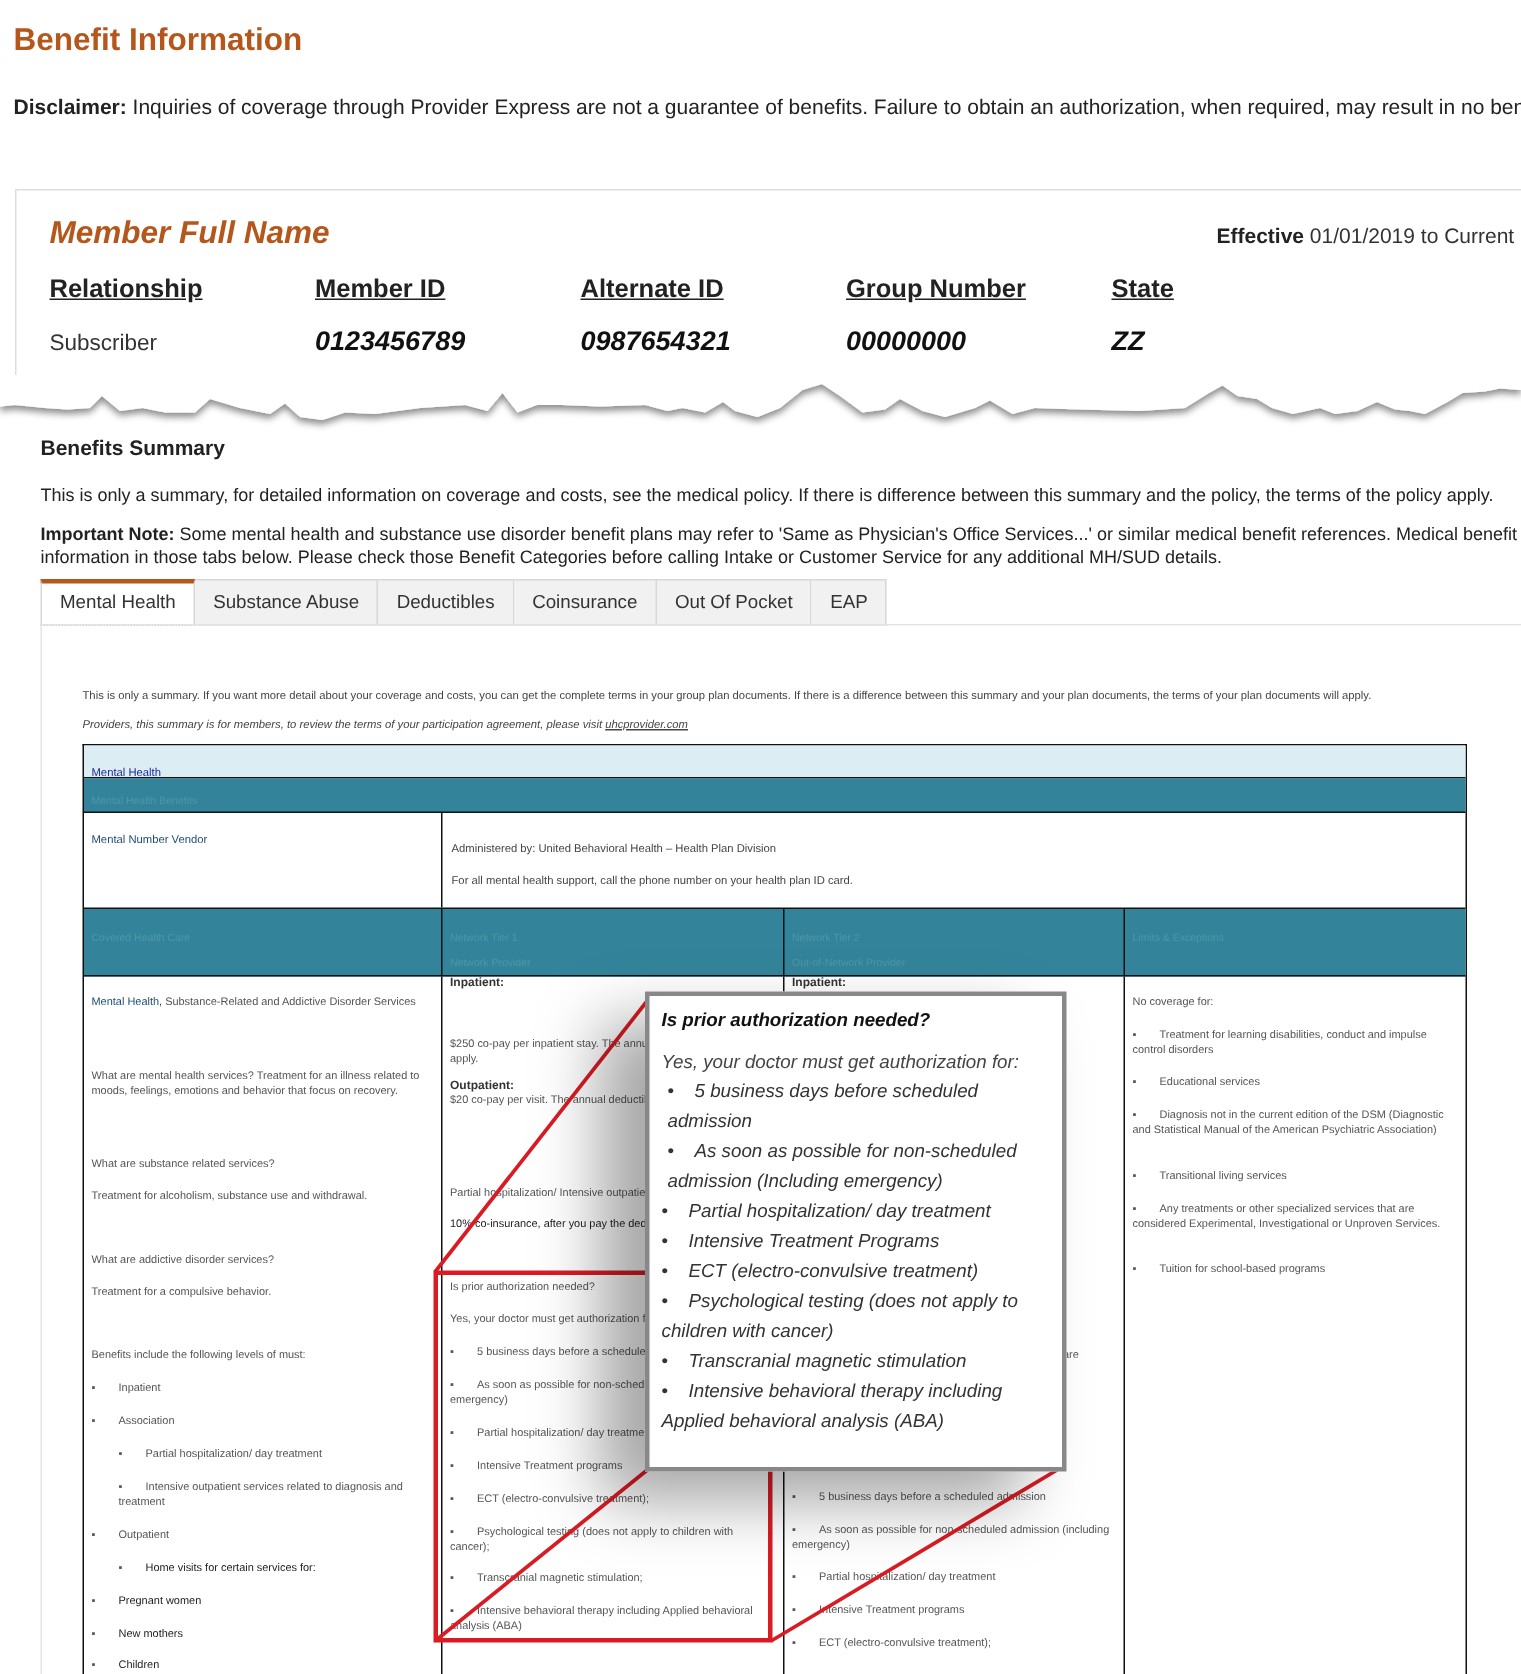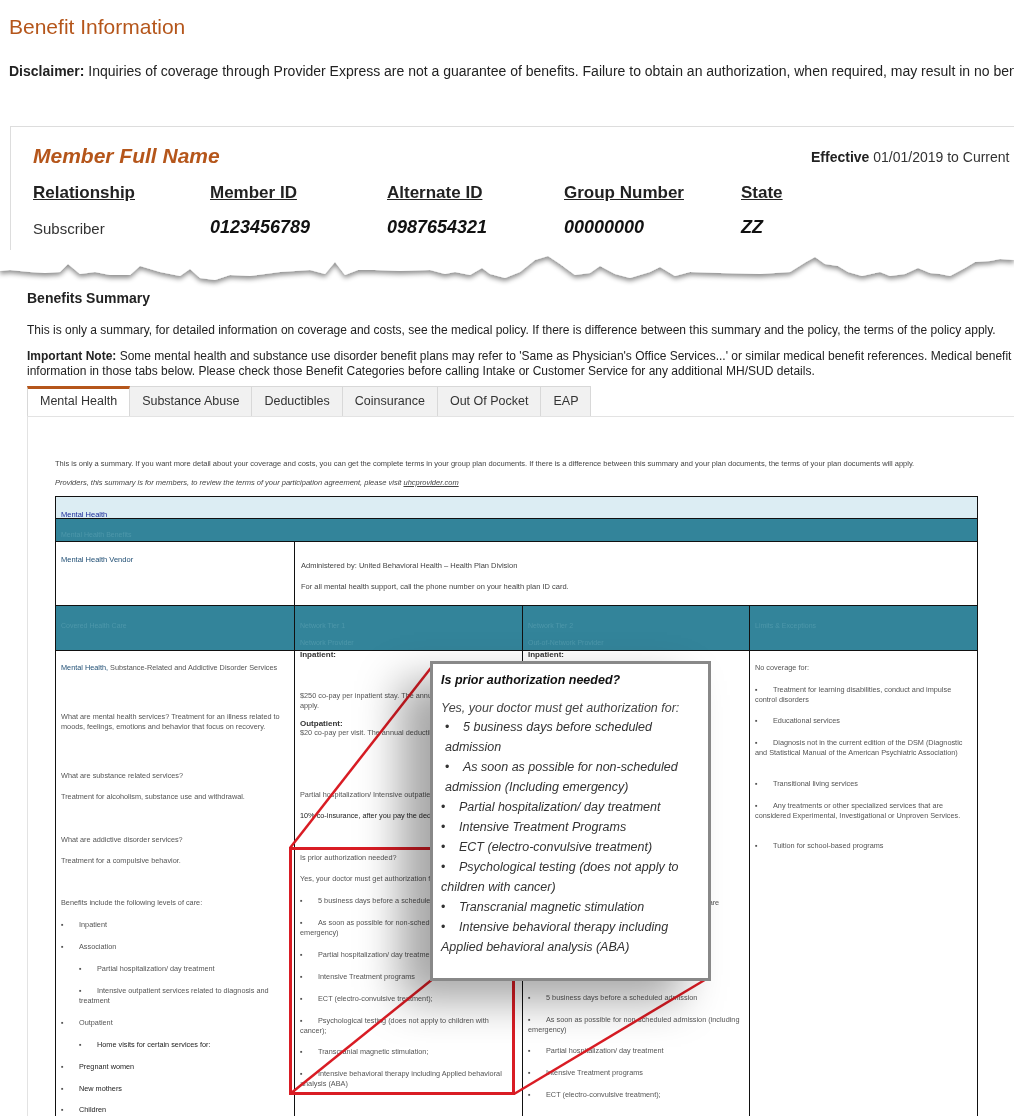--- a/index.html
+++ b/index.html
@@ -1,19 +1,19 @@
 <!DOCTYPE html>
 <html><head>
 <meta charset="utf-8">
 <style>
   * { box-sizing: border-box; margin: 0; padding: 0; }
   html, body { width: 1014px; height: 1116px; overflow: hidden; background: #fff; }
   body { font-family: "Liberation Sans", sans-serif; color: #222; position: relative; }
 
-  .page-title { position: absolute; left: 9px; top: 15px; font-size: 21px; font-weight: normal; color: #b5561b; }
+  .page-title { position: absolute; left: 9px; top: 15px; font-size: 21px; font-weight: bold; color: #b5561b; }
   .disclaimer { position: absolute; left: 9px; top: 60px; width: 1040px; font-size: 14px; line-height: 22px; color: #222; }
   .disclaimer b { font-weight: bold; }
 
   .member-card { position: absolute; left: 10px; top: 126px; width: 1010px; height: 140px; border: 1px solid #ddd; border-right: none; border-bottom: none; }
   .member-name { position: absolute; left: 22px; top: 17px; font-size: 21px; font-weight: bold; font-style: italic; color: #b5561b; }
   .effective { position: absolute; left: 800px; top: 22px; font-size: 14px; color: #333; white-space: nowrap; }
   .effective b { font-weight: bold; color: #222; }
   .mcol { position: absolute; top: 56px; }
   .mcol .lbl { font-size: 17px; font-weight: bold; color: #222; text-decoration: underline; }
   .mcol .val { font-size: 18px; font-weight: bold; font-style: italic; margin-top: 14px; color: #111; }
@@ -128,21 +128,21 @@
 
 <div class="grid">
   <div class="row-mh">
       <span>Mental Health</span>
     </div>
   <div class="row-teal1">
       <span>Mental Health Benefits</span>
     </div>
   <div class="row-vendor">
     <div class="vcol">
-        <span>Mental Health Vendor</span>
+        <span>Mental Number Vendor</span>
       </div>
     <div class="v2">
         <div>Administered by: United Behavioral Health – Health Plan Division</div>
         <div>For all mental health support, call the phone number on your health plan ID card.</div>
       </div>
   </div>
   <div class="row-teal2">
     <div class="tcell" style="left:0;width:239px">
         <span>Covered Health Care</span>
       </div>
@@ -160,21 +160,21 @@
   </div>
 
   <div class="cols">
     <div class="col" style="left:0;width:239px">
       <p style="top:12px;width:225px"><span class="blue">Mental Health,</span><span>  Substance-Related and Addictive Disorder Services</span></p>
       <p style="top:61px;width:230px">What are mental health services? Treatment for an illness related to moods, feelings, emotions and behavior that focus on recovery.</p>
       <p style="top:120px">What are substance related services?</p>
       <p style="top:141px">Treatment for alcoholism, substance use and withdrawal.</p>
       <p style="top:184px">What are addictive disorder services?</p>
       <p style="top:205px">Treatment for a compulsive behavior.</p>
-      <p style="top:247px">Benefits include the following levels of care:</p>
+      <p style="top:247px">Benefits include the following levels of must:</p>
       <p class="bul" style="top:269px">Inpatient</p>
       <p class="bul" style="top:291px">Association</p>
       <p class="bul" style="top:313px;left:23px">Partial hospitalization/ day treatment</p>
       <p class="bul" style="top:335px;left:23px;width:210px;text-indent:0">Intensive outpatient services related to diagnosis and treatment</p>
       <p class="bul" style="top:367px">Outpatient</p>
       <p class="bul dark" style="top:389px;left:23px">Home visits for certain services for:</p>
       <p class="bul dark" style="top:411px">Pregnant women</p>
       <p class="bul dark" style="top:433px">New mothers</p>
       <p class="bul dark" style="top:454px">Children</p>
     </div>

